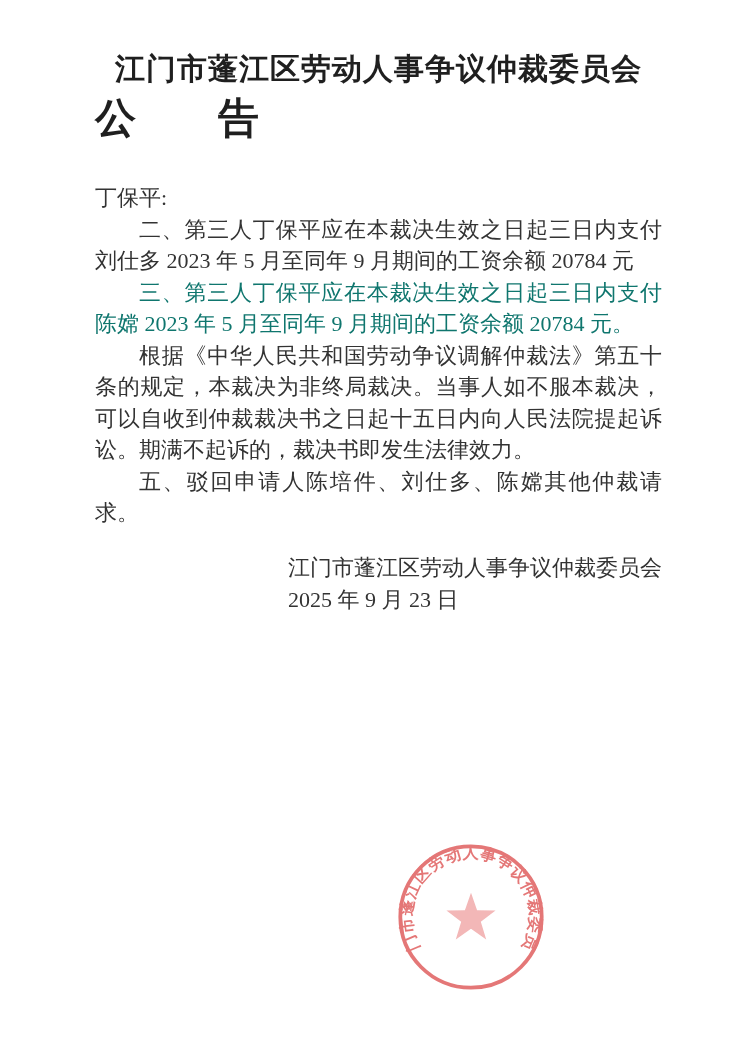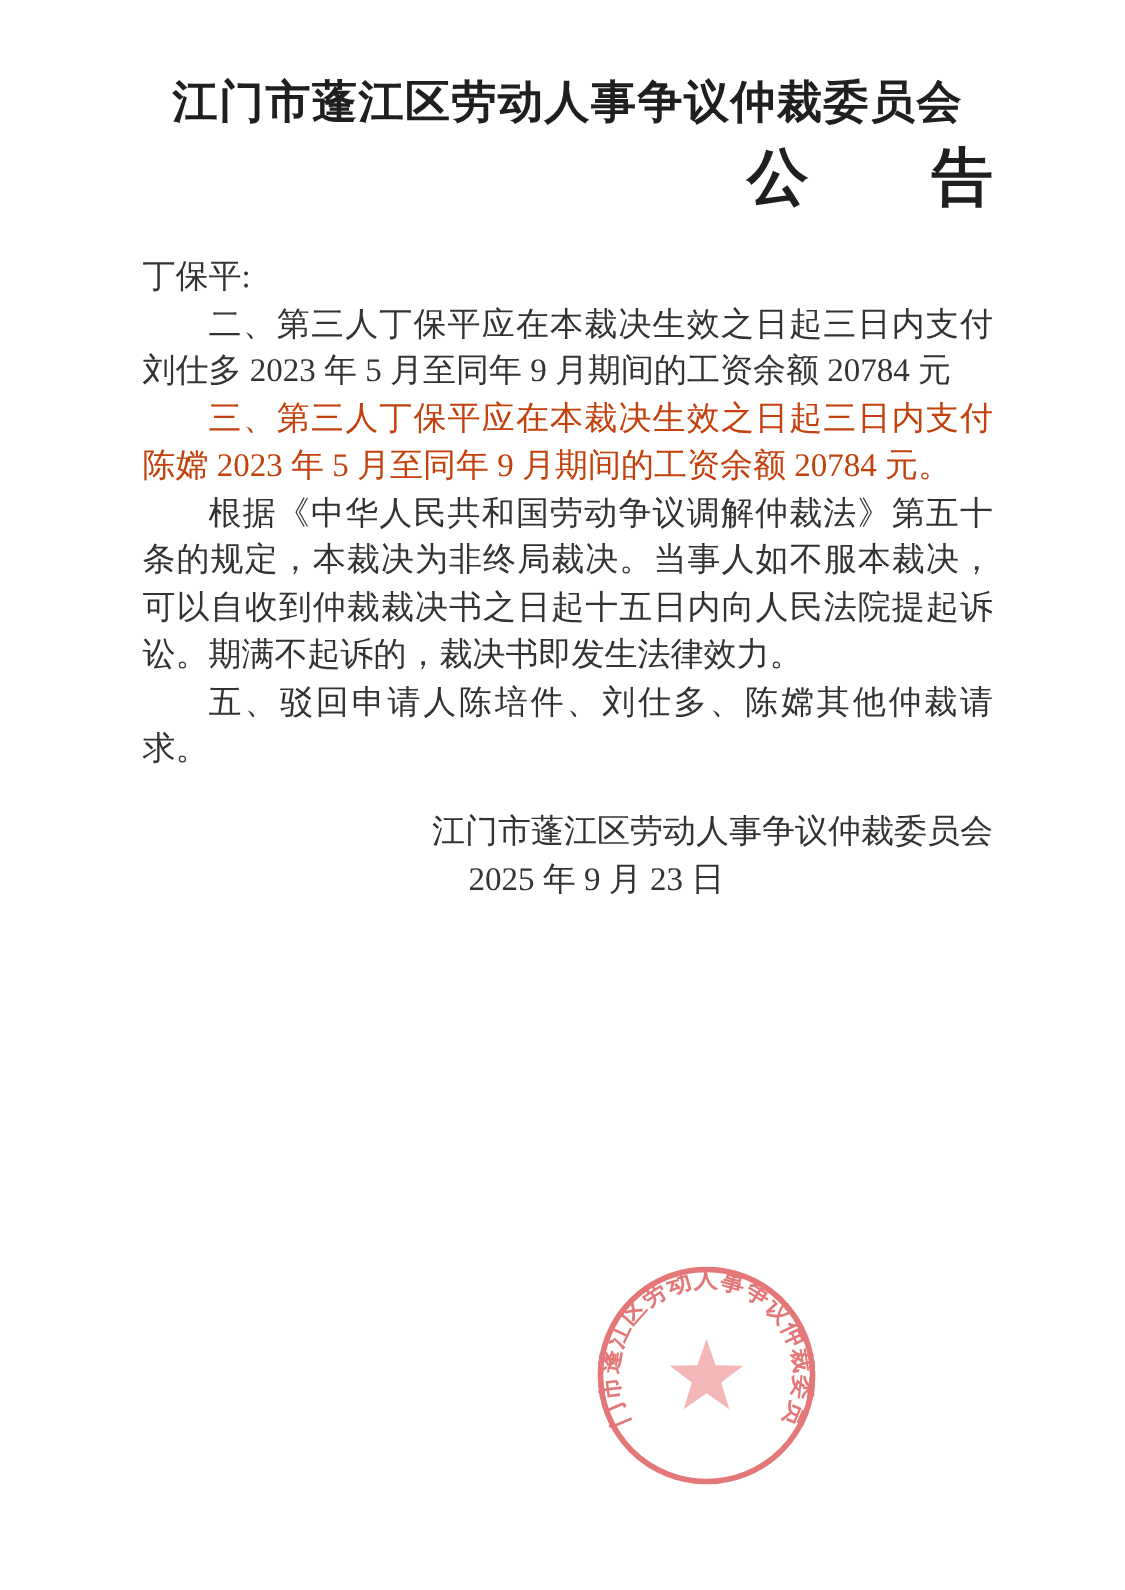--- a/index.html
+++ b/index.html
@@ -28,53 +28,53 @@
     text-align: center;
     line-height: 38px;
     letter-spacing: 1px;
     white-space: nowrap;
   }
   .doc-title {
     margin: 6px 0 0 0;
     font-size: 41px;
     font-weight: 700;
     color: #1f1f1f;
-    text-align: right;
+    text-align: left;
     line-height: 48px;
   }
   .body-text {
-    margin-top: 26px;
+    margin-top: 40px;
     font-size: 22px;
     line-height: 31.5px;
     text-align: justify;
     text-justify: inter-ideograph;
   }
   .addressee {
     margin: 0;
     text-indent: 0;
   }
   .para {
     margin: 0;
     text-indent: 2em;
   }
   .para.light {
-    color: #c2410c;
+    color: #0f766e;
   }
   .sig-block {
     margin: 23px 0 0 auto;
     width: max-content;
     font-size: 22px;
     line-height: 32px;
   }
   .sig-org {
     text-align: right;
     white-space: nowrap;
   }
   .sig-date {
-    text-align: center;
+    text-align: left;
     padding-right: 155px;
     white-space: nowrap;
   }
   .seal {
     position: absolute;
     left: 395px;
     top: 841px;
     width: 152px;
     height: 152px;
     mix-blend-mode: multiply;

